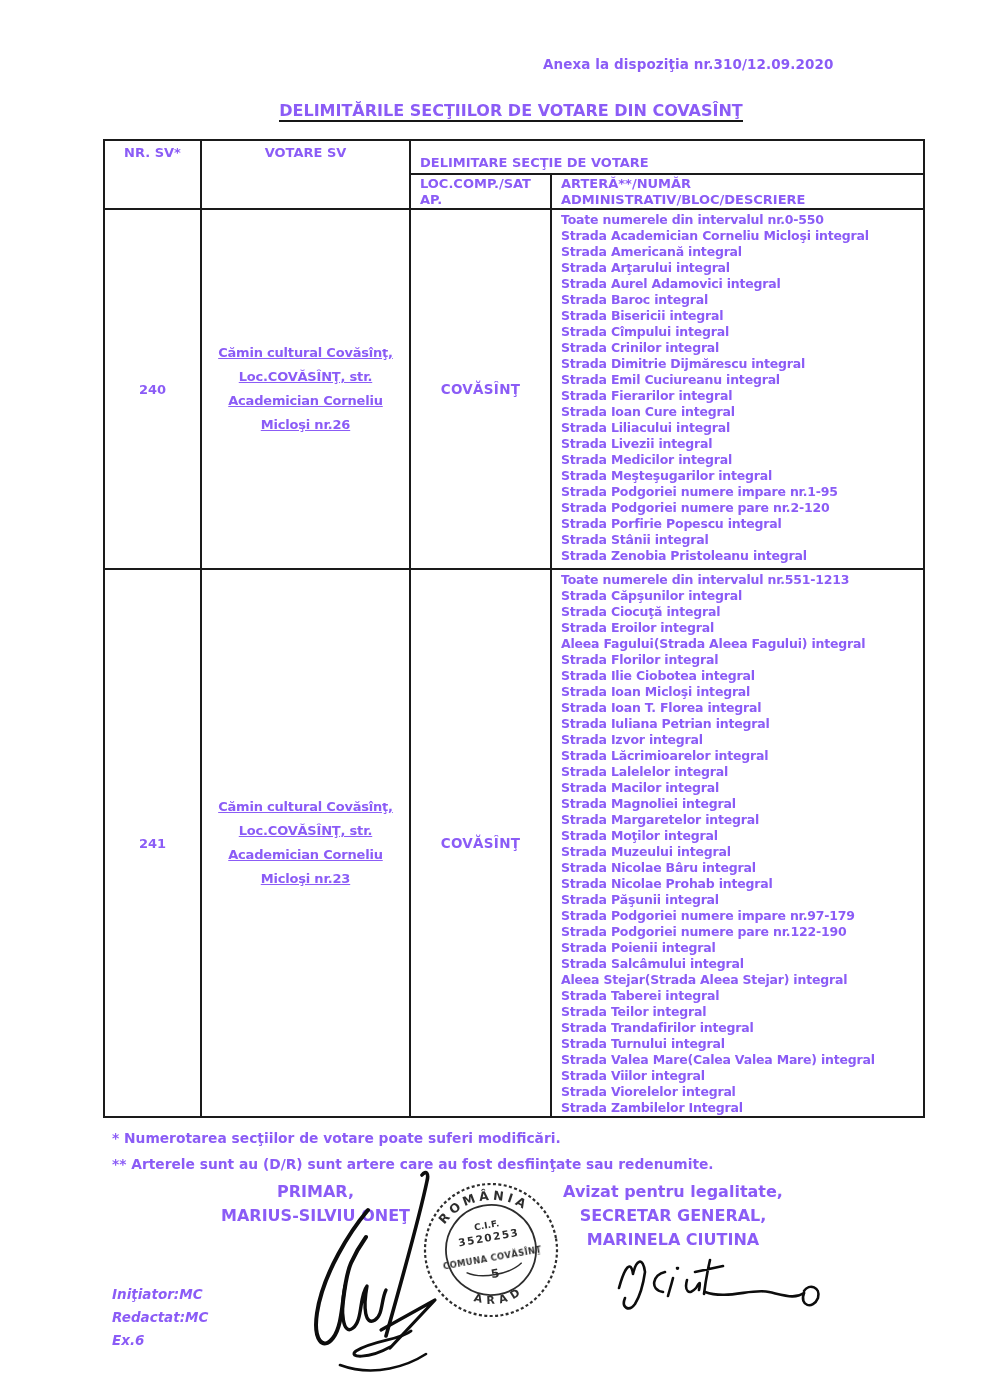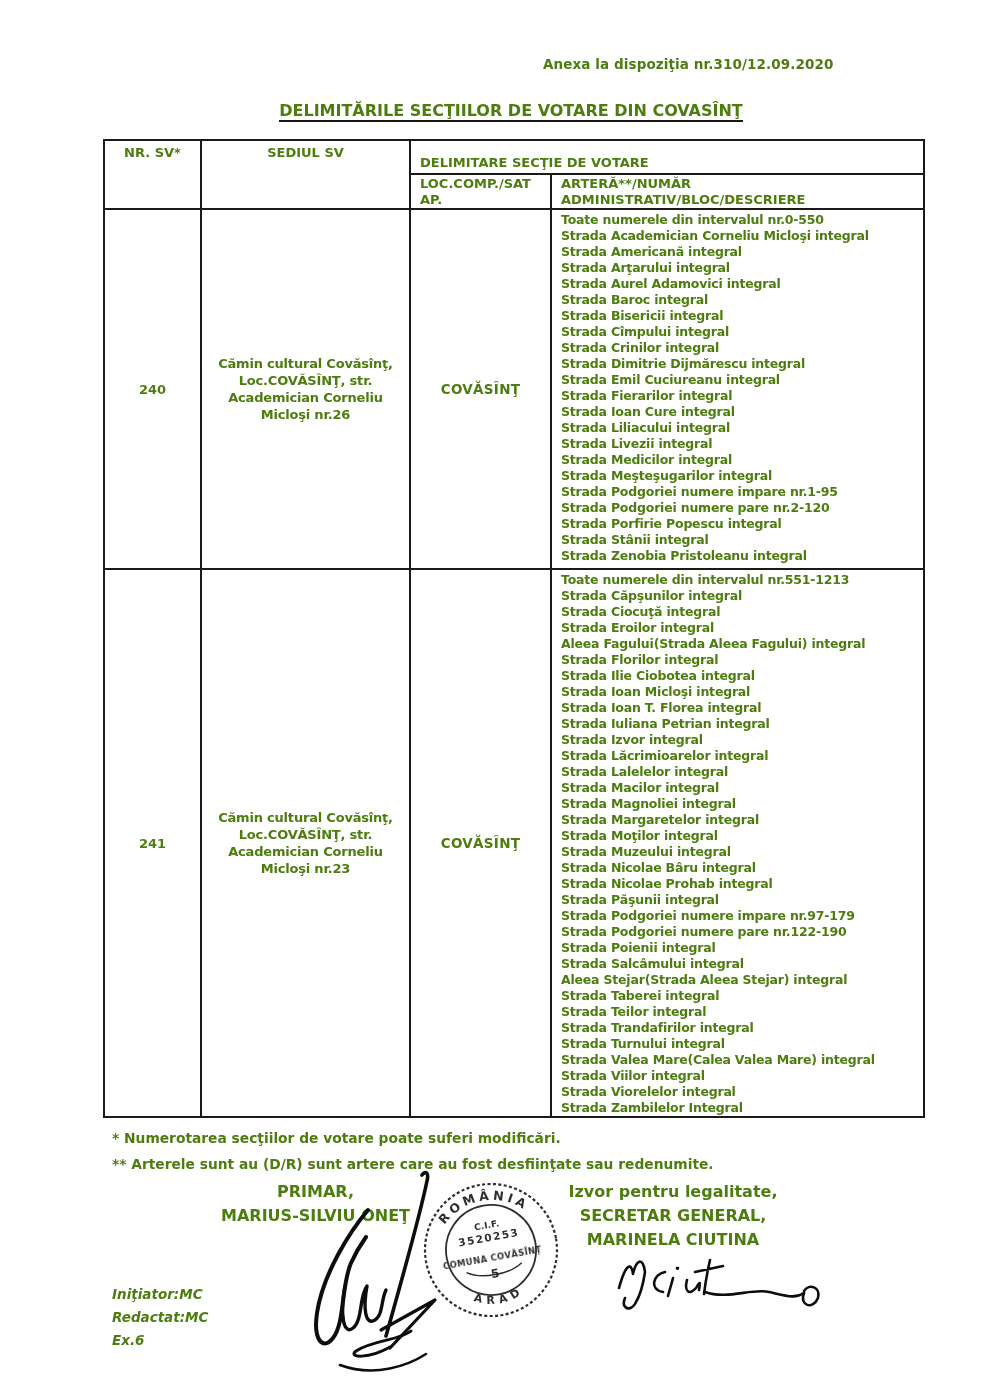--- a/index.html
+++ b/index.html
@@ -1,35 +1,35 @@
 <!DOCTYPE html>
 <html><head>
 <meta charset="utf-8">
 <style>
   html,body{margin:0;padding:0;background:#ffffff;}
   .page{
     position:relative;width:990px;height:1400px;background:#ffffff;overflow:hidden;
     font-family:"DejaVu Sans","Liberation Sans",sans-serif;
-    color:#4d7c0f;font-weight:700;
+    color:#8b5cf6;font-weight:700;
   }
   .annex{position:absolute;left:543px;top:56px;font-size:13.5px;letter-spacing:.1px;}
   .titles{position:absolute;left:32px;top:102px;width:958px;text-align:center;line-height:17px;}
   .title2{display:inline-block;border-bottom:2px solid #161616;padding-bottom:1px;}
   table.delim{
     position:absolute;left:103px;top:139px;width:820px;
     border-collapse:collapse;table-layout:fixed;
   }
   table.delim th, table.delim td{border:2px solid #1a1a1a;overflow:hidden;}
   th.rspan{vertical-align:top;text-align:center;padding-top:4px;font-size:13px;}
   th.hdelim{vertical-align:bottom;text-align:left;padding:0 0 3px 9px;font-size:13px;}
   th.hsub{vertical-align:top;text-align:left;padding:1px 4px 0 9px;font-size:13px;line-height:16px;white-space:pre;margin-top:10px;}
   tr.hrow1{height:34px;padding-left:45px;} tr.hrow2{height:34px;}
   tr.brow1{height:360px;} tr.brow2{height:546px;}
   td.nr{text-align:center;vertical-align:middle;font-size:13px;}
-  td.sediu{text-align:center;vertical-align:middle;font-size:13px;line-height:17px;white-space:pre;letter-spacing:-.2px;}
+  td.sediu{text-align:center;vertical-align:middle;font-size:13px;line-height:24px;white-space:pre;letter-spacing:-.2px;text-decoration:underline;}
   td.loc{text-align:center;vertical-align:middle;font-size:13.5px;letter-spacing:.3px;}
   td.artere{vertical-align:top;text-align:left;padding:2px 4px 0 9px;font-size:12.5px;line-height:16px;white-space:pre;letter-spacing:-.2px;}
   .footnotes{position:absolute;left:112px;top:1125px;font-size:13.8px;line-height:26px;}
   .sig{position:absolute;top:1180px;text-align:center;font-size:16px;line-height:24px;}
   .sig-left{left:203px;width:225px;}
   .sig-right{left:553px;width:240px;}
   .footer-left{position:absolute;left:112px;top:1283px;font-size:13.5px;line-height:23px;font-style:italic;}
   .sig-svg{position:absolute;pointer-events:none;}
   .stamp{position:absolute;left:409px;top:1168px;}
   .stamp text{font-family:"DejaVu Sans","Liberation Sans",sans-serif;font-weight:700;fill:#1c1c1c;}
@@ -48,21 +48,21 @@
   <table class="delim">
     <colgroup>
       <col style="width:97px">
         <col style="width:209px">
         <col style="width:141px">
         <col style="width:373px">
     </colgroup>
     <thead>
       <tr class="hrow1">
         <th class="rspan" rowspan="2">NR. SV*</th>
-        <th class="rspan" rowspan="2">SEDIUL SV</th>
+        <th class="rspan" rowspan="2">VOTARE SV</th>
         <th class="hdelim" colspan="2">DELIMITARE SECŢIE DE VOTARE</th>
       </tr>
       <tr class="hrow2">
         <th class="hsub">LOC.COMP./SAT
 AP.</th>
         <th class="hsub">ARTERĂ**/NUMĂR
 ADMINISTRATIV/BLOC/DESCRIERE</th>
       </tr>
     </thead>
     <tbody>
@@ -145,21 +145,21 @@
     <div>* Numerotarea secţiilor de votare poate suferi modificări.</div>
     <div>** Arterele sunt au (D/R) sunt artere care au fost desfiinţate sau redenumite.</div>
   </div>
 
   <div class="sig sig-left">
     <div>PRIMAR,</div>
     <div>MARIUS-SILVIU ONEŢ</div>
   </div>
 
   <div class="sig sig-right">
-    <div>Izvor pentru legalitate,</div>
+    <div>Avizat pentru legalitate,</div>
     <div>SECRETAR GENERAL,</div>
     <div>MARINELA CIUTINA</div>
   </div>
 
   <svg class="sig-svg" style="left:293px;top:1168px;" width="150" height="205" viewBox="0 0 150 205" fill="none" stroke="#0d0d0d" stroke-linecap="round" stroke-linejoin="round">
     <path stroke-width="4" d="M75,42 C58,62 30,105 24,145 C20,172 30,183 40,170 C52,155 48,118 58,95 C63,84 68,76 73,69"></path>
     <path stroke-width="3.4" d="M52,118 C47,145 50,168 60,160 C70,152 66,128 74,118 C70,140 72,158 82,152 C90,147 88,132 93,122"></path>
     <path stroke-width="3.6" d="M129,7 C133,2 136,5 134,13 C128,42 106,122 93,168"></path>
     <path stroke-width="3.2" d="M88,162 L142,132 L97,180"></path>
     <path stroke-width="3" d="M97,179 C76,191 54,190 63,183 C80,172 108,172 118,163"></path>

